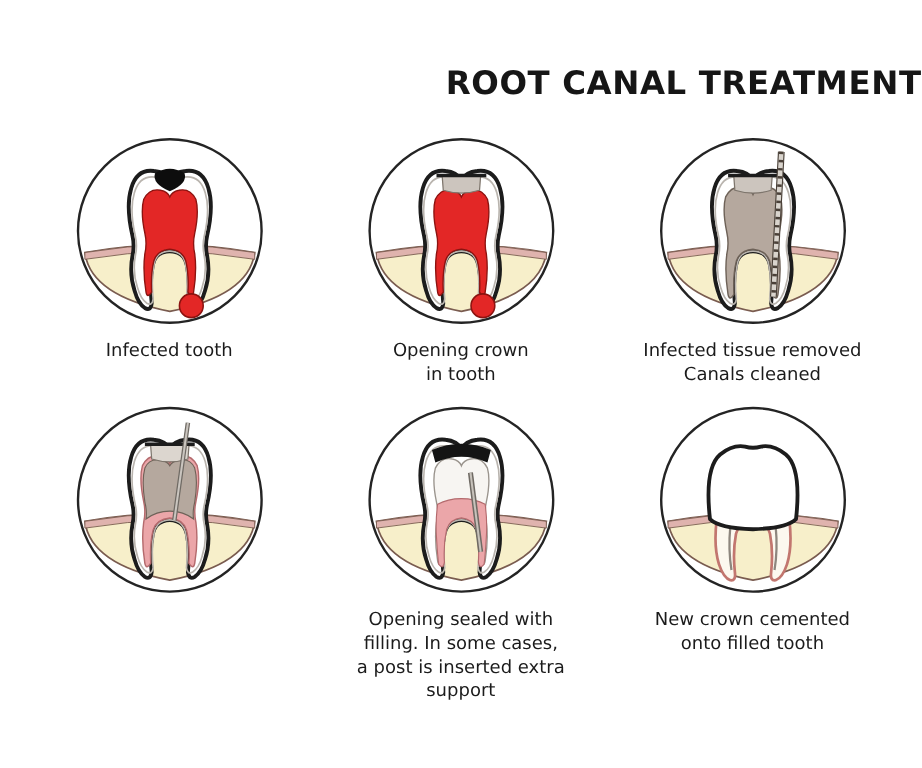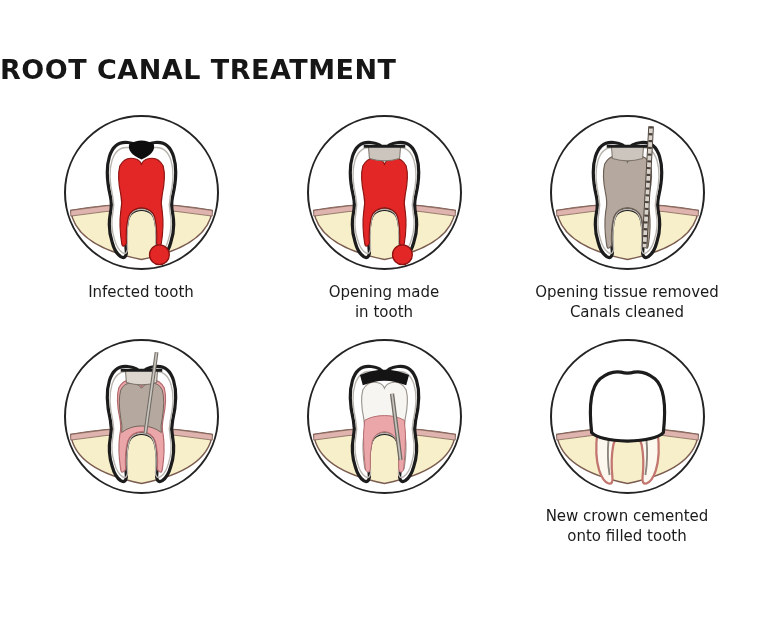--- a/index.html
+++ b/index.html
@@ -1,21 +1,21 @@
 <!DOCTYPE html>
 <html style="--pulp-red: #e32726; --bone-cream: #f7efca; --gum-pink: #dfb3ae; --canal-pink: #eba6a9; --tissue-taupe: #b5a89e; --outline-black: #1c1c1c; --text: #1b1b1b; --background: #ffffff;"><head>
 <meta charset="utf-8">
 <style>
   html,body{margin:0;padding:0;}
   body{
     width:768px;height:640px;background:#ffffff;overflow:hidden;
     font-family:"DejaVu Sans","Liberation Sans",sans-serif;color:#1b1b1b;
   }
   .page-title{
-    margin:54px 0 0;text-align:left;font-size:27px;font-weight:bold;
+    margin:54px 0 0;text-align:right;font-size:27px;font-weight:bold;
     letter-spacing:.5px;color:#161616;
   }
   .stages{
     display:grid;grid-template-columns:repeat(3,243px);grid-template-rows:224px auto;
     justify-content:center;margin-top:30px;
   }
   .stage{display:flex;flex-direction:column;align-items:center;margin:0;}
   .circle{
     width:151px;height:151px;border:2.5px solid #242424;border-radius:50%;
     background:#fff;display:flex;align-items:center;justify-content:center;overflow:hidden;
@@ -54,40 +54,40 @@
         <path d="M5 99 Q80 86 155 99 Q150 137 80 151 Q10 137 5 99 Z" fill="var(--bone-cream)" stroke="#7a5c50" stroke-width="1.5"></path>
         <path d="M5 99 Q80 86 155 99 L155 105 Q80 92 5 105 Z" fill="var(--gum-pink)" stroke="#7a5c50" stroke-width="0.8"></path>
         <path d="M46 42 Q51 25 66 27 Q76 28 80 35 Q84 28 94 27 Q109 25 114 42 Q119 58 113 84 Q111 93 113 102 Q116 118 111 133 Q108 144 102 148 Q97 151 96 144 Q98 124 95 110 Q93 101 86 99 Q80 97 74 99 Q67 101 65 110 Q62 124 64 144 Q63 151 58 148 Q52 144 49 133 Q44 118 47 102 Q49 93 47 84 Q41 58 46 42 Z" fill="#ffffff" stroke="var(--outline-black)" stroke-width="3.4" stroke-linejoin="round"></path>
         <path d="M46 42 Q51 25 66 27 Q76 28 80 35 Q84 28 94 27 Q109 25 114 42 Q119 58 113 84 Q111 93 113 102 Q116 118 111 133 Q108 144 102 148 Q97 151 96 144 Q98 124 95 110 Q93 101 86 99 Q80 97 74 99 Q67 101 65 110 Q62 124 64 144 Q63 151 58 148 Q52 144 49 133 Q44 118 47 102 Q49 93 47 84 Q41 58 46 42 Z" transform="translate(6.4,7.6) scale(0.92)" fill="none" stroke="#b9b4ae" stroke-width="1.6"></path>
         <path d="M57 52 Q62 42 72 44 Q78 45 80 50 Q82 45 88 44 Q98 42 103 52 Q106 63 102 82 Q100 91 102 100 Q104 115 101 134 Q100 140 96 134 Q97 118 94 106 Q91 97 80 96 Q69 97 66 106 Q63 118 64 134 Q60 140 59 134 Q56 115 58 100 Q60 91 58 82 Q54 63 57 52 Z" fill="var(--pulp-red)" stroke="#8c1310" stroke-width="1.2"></path>
         <path d="M63 31 L97 31 L96 44 Q80 49 64 44 Z" fill="#ccc5be" stroke="#7d756c" stroke-width="1.1"></path>
         <path d="M58 31 L102 31" fill="none" stroke="var(--outline-black)" stroke-width="3"></path>
         <circle cx="99" cy="146" r="10.5" fill="var(--pulp-red)" stroke="#8c1310" stroke-width="1.4"></circle>
       </svg>
     </div>
-    <figcaption class="caption">Opening made
+    <figcaption class="caption">Opening crown
 in tooth</figcaption>
   </figure>
 
   <figure class="stage">
     <div class="circle">
       <svg viewBox="0 0 160 160" width="151" height="151">
         <path d="M5 99 Q80 86 155 99 Q150 137 80 151 Q10 137 5 99 Z" fill="var(--bone-cream)" stroke="#7a5c50" stroke-width="1.5"></path>
         <path d="M5 99 Q80 86 155 99 L155 105 Q80 92 5 105 Z" fill="var(--gum-pink)" stroke="#7a5c50" stroke-width="0.8"></path>
         <path d="M46 42 Q51 25 66 27 Q76 28 80 35 Q84 28 94 27 Q109 25 114 42 Q119 58 113 84 Q111 93 113 102 Q116 118 111 133 Q108 144 102 148 Q97 151 96 144 Q98 124 95 110 Q93 101 86 99 Q80 97 74 99 Q67 101 65 110 Q62 124 64 144 Q63 151 58 148 Q52 144 49 133 Q44 118 47 102 Q49 93 47 84 Q41 58 46 42 Z" fill="#ffffff" stroke="var(--outline-black)" stroke-width="3.4" stroke-linejoin="round"></path>
         <path d="M46 42 Q51 25 66 27 Q76 28 80 35 Q84 28 94 27 Q109 25 114 42 Q119 58 113 84 Q111 93 113 102 Q116 118 111 133 Q108 144 102 148 Q97 151 96 144 Q98 124 95 110 Q93 101 86 99 Q80 97 74 99 Q67 101 65 110 Q62 124 64 144 Q63 151 58 148 Q52 144 49 133 Q44 118 47 102 Q49 93 47 84 Q41 58 46 42 Z" transform="translate(6.4,7.6) scale(0.92)" fill="none" stroke="#b9b4ae" stroke-width="1.6"></path>
         <path d="M57 52 Q62 42 72 44 Q78 45 80 50 Q82 45 88 44 Q98 42 103 52 Q106 63 102 82 Q100 91 102 100 Q104 115 101 134 Q100 140 96 134 Q97 118 94 106 Q91 97 80 96 Q69 97 66 106 Q63 118 64 134 Q60 140 59 134 Q56 115 58 100 Q60 91 58 82 Q54 63 57 52 Z" transform="translate(-4,-4.75) scale(1.05)" fill="var(--tissue-taupe)" stroke="#6e6258" stroke-width="1.2"></path>
         <path d="M63 31 L97 31 L96 44 Q80 49 64 44 Z" fill="#ccc5be" stroke="#7d756c" stroke-width="1.1"></path>
         <path d="M58 31 L102 31" fill="none" stroke="var(--outline-black)" stroke-width="3"></path>
         <line x1="105" y1="10" x2="98" y2="138" stroke="#4a4038" stroke-width="6"></line>
         <line x1="105" y1="10" x2="98" y2="138" stroke="#d9d4cd" stroke-width="4"></line>
         <line x1="105" y1="10" x2="98" y2="138" stroke="#4a4038" stroke-width="4" stroke-dasharray="2.2 5"></line>
       </svg>
     </div>
-    <figcaption class="caption">Opening tissue removed
+    <figcaption class="caption">Infected tissue removed
 Canals cleaned</figcaption>
   </figure>
 
   <figure class="stage">
     <div class="circle">
       <svg viewBox="0 0 160 160" width="151" height="151">
         <path d="M5 99 Q80 86 155 99 Q150 137 80 151 Q10 137 5 99 Z" fill="var(--bone-cream)" stroke="#7a5c50" stroke-width="1.5"></path>
         <path d="M5 99 Q80 86 155 99 L155 105 Q80 92 5 105 Z" fill="var(--gum-pink)" stroke="#7a5c50" stroke-width="0.8"></path>
         <path d="M46 42 Q51 25 66 27 Q76 28 80 35 Q84 28 94 27 Q109 25 114 42 Q119 58 113 84 Q111 93 113 102 Q116 118 111 133 Q108 144 102 148 Q97 151 96 144 Q98 124 95 110 Q93 101 86 99 Q80 97 74 99 Q67 101 65 110 Q62 124 64 144 Q63 151 58 148 Q52 144 49 133 Q44 118 47 102 Q49 93 47 84 Q41 58 46 42 Z" fill="#ffffff" stroke="var(--outline-black)" stroke-width="3.4" stroke-linejoin="round"></path>
         <path d="M46 42 Q51 25 66 27 Q76 28 80 35 Q84 28 94 27 Q109 25 114 42 Q119 58 113 84 Q111 93 113 102 Q116 118 111 133 Q108 144 102 148 Q97 151 96 144 Q98 124 95 110 Q93 101 86 99 Q80 97 74 99 Q67 101 65 110 Q62 124 64 144 Q63 151 58 148 Q52 144 49 133 Q44 118 47 102 Q49 93 47 84 Q41 58 46 42 Z" transform="translate(6.4,7.6) scale(0.92)" fill="none" stroke="#b9b4ae" stroke-width="1.6"></path>
@@ -108,20 +108,24 @@
         <path d="M5 99 Q80 86 155 99 L155 105 Q80 92 5 105 Z" fill="var(--gum-pink)" stroke="#7a5c50" stroke-width="0.8"></path>
         <path d="M46 42 Q51 25 66 27 Q76 28 80 35 Q84 28 94 27 Q109 25 114 42 Q119 58 113 84 Q111 93 113 102 Q116 118 111 133 Q108 144 102 148 Q97 151 96 144 Q98 124 95 110 Q93 101 86 99 Q80 97 74 99 Q67 101 65 110 Q62 124 64 144 Q63 151 58 148 Q52 144 49 133 Q44 118 47 102 Q49 93 47 84 Q41 58 46 42 Z" fill="#ffffff" stroke="var(--outline-black)" stroke-width="3.4" stroke-linejoin="round"></path>
         <path d="M46 42 Q51 25 66 27 Q76 28 80 35 Q84 28 94 27 Q109 25 114 42 Q119 58 113 84 Q111 93 113 102 Q116 118 111 133 Q108 144 102 148 Q97 151 96 144 Q98 124 95 110 Q93 101 86 99 Q80 97 74 99 Q67 101 65 110 Q62 124 64 144 Q63 151 58 148 Q52 144 49 133 Q44 118 47 102 Q49 93 47 84 Q41 58 46 42 Z" transform="translate(6.4,7.6) scale(0.92)" fill="none" stroke="#b9b4ae" stroke-width="1.6"></path>
         <path d="M57 52 Q62 42 72 44 Q78 45 80 50 Q82 45 88 44 Q98 42 103 52 Q106 63 102 82 Q100 91 102 100 Q104 115 101 134 Q100 140 96 134 Q97 118 94 106 Q91 97 80 96 Q69 97 66 106 Q63 118 64 134 Q60 140 59 134 Q56 115 58 100 Q60 91 58 82 Q54 63 57 52 Z" fill="#f7f5f2" stroke="#9a948d" stroke-width="1.2"></path>
         <path d="M59 84 Q68 79 80 79 Q92 79 101 84 Q103 99 102 113 Q101 130 100 137 Q96 142 95 135 Q96 119 93 106 Q90 97 80 96 Q70 97 67 106 Q64 119 65 135 Q64 142 60 137 Q59 130 58 113 Q57 99 59 84 Z" fill="var(--canal-pink)" stroke="#b46a6d" stroke-width="1"></path>
         <line x1="88" y1="56" x2="97" y2="126" stroke="#6f6a64" stroke-width="4.5"></line>
         <line x1="88" y1="56" x2="97" y2="126" stroke="#c7c2bb" stroke-width="1.8"></line>
         <path d="M54 36 Q80 25 106 36 L103 47 Q80 37 57 47 Z" fill="#141414"></path>
       </svg>
     </div>
+    <figcaption class="caption">Opening sealed with
+filling. In some cases,
+a post is inserted extra
+support</figcaption>
   </figure>
 
   <figure class="stage">
     <div class="circle">
       <svg viewBox="0 0 160 160" width="151" height="151">
         <path d="M5 99 Q80 86 155 99 Q150 137 80 151 Q10 137 5 99 Z" fill="var(--bone-cream)" stroke="#7a5c50" stroke-width="1.5"></path>
         <path d="M5 99 Q80 86 155 99 L155 105 Q80 92 5 105 Z" fill="var(--gum-pink)" stroke="#7a5c50" stroke-width="0.8"></path>
         <path d="M48 97 Q45 121 50 137 Q54 149 60 151 Q65 152 64 144 Q62 126 65 110 Q67 102 74 100 Q80 98 86 100 Q93 102 95 110 Q98 126 96 144 Q95 152 100 151 Q106 149 110 137 Q115 121 112 97 Q96 91 80 91 Q64 91 48 97 Z" fill="#fcf8ef" stroke="#c2766f" stroke-width="2.4"></path>
         <path d="M60 103 Q58 124 61 142" fill="none" stroke="#8d867e" stroke-width="2"></path>
         <path d="M100 103 Q102 124 99 142" fill="none" stroke="#8d867e" stroke-width="2"></path>

